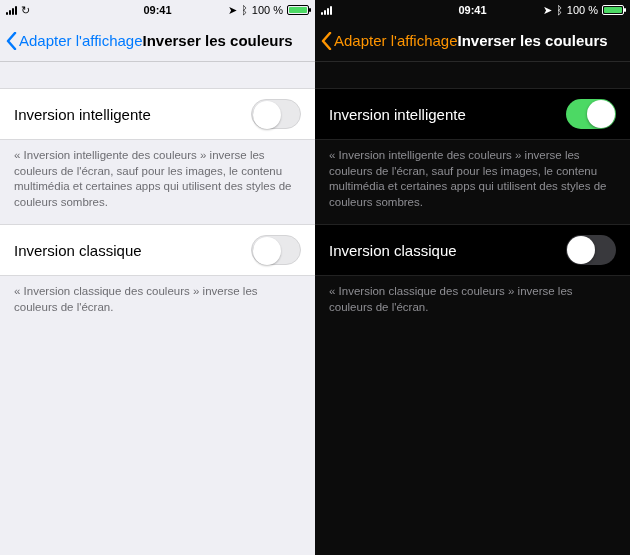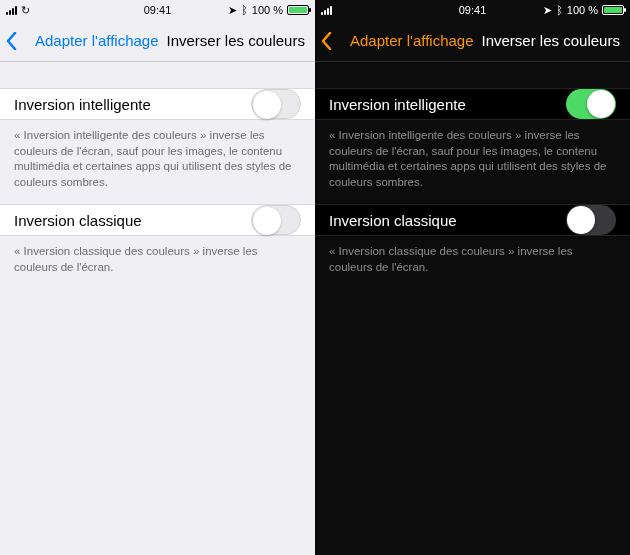--- a/index.html
+++ b/index.html
@@ -5,50 +5,50 @@
   * { box-sizing: border-box; margin: 0; padding: 0; }
   html, body { width: 630px; height: 555px; font-family: -apple-system, "Helvetica Neue", Arial, sans-serif; overflow: hidden; }
   body { display: flex; }
   .pane { width: 315px; height: 555px; position: relative; display: flex; flex-direction: column; }
   .pane.light { background: #efeff4; color: #000; }
   .pane.dark  { background: #0c0c0c; color: #fff; }
 
   
   .statusbar { height: 20px; display: flex; align-items: center; justify-content: space-between; font-size: 11px; padding: 0 6px; }
   .status-left, .status-right { display: flex; align-items: center; gap: 4px; }
-  .status-center { position: absolute; left: 0; right: 0; text-align: center; font-weight: 400; font-size: 11px; pointer-events: none; }
+  .status-center { position: absolute; left: 0; right: 0; text-align: center; font-weight: 700; font-size: 11px; pointer-events: none; }
   .pane.light .statusbar { color: #000; }
   .pane.dark  .statusbar { color: #fff; }
 
   .signal { display: flex; align-items: flex-end; gap: 1px; height: 10px; }
   .signal span { width: 2px; background: currentColor; border-radius: 1px; }
   .signal span:nth-child(1){height:3px} .signal span:nth-child(2){height:5px}
   .signal span:nth-child(3){height:7px} .signal span:nth-child(4){height:9px}
 
   .battery { width: 22px; height: 10px; border: 1px solid currentColor; border-radius: 2px; position: relative; }
   .battery::after { content:""; position:absolute; right:-3px; top:2px; width:2px; height:4px; background: currentColor; border-radius: 1px;}
   .battery .fill { position:absolute; inset:1px; border-radius:1px; }
   .pane.light .battery .fill { background:#4cd964; }
   .pane.dark  .battery .fill { background:#4cd964; }
 
   
   .navbar { height: 42px; display:flex; align-items:center; padding: 0 6px; border-bottom: 1px solid rgba(0,0,0,0.15); position: relative; }
   .pane.dark .navbar { border-bottom: 1px solid rgba(255,255,255,0.12); }
-  .back { display:flex; align-items:center; gap:18px; font-size: 15px; cursor:pointer; }
+  .back { display:flex; align-items:center; gap:2px; font-size: 15px; cursor:pointer; }
   .pane.light .back { color:#007aff; }
   .pane.dark  .back { color:#ff9500; }
   .chevron { width: 11px; height: 18px; }
   .chevron svg { display:block; }
-  .nav-title { font-weight:400; font-size:15px; margin-left:8px; white-space:nowrap; }
+  .nav-title { font-weight:700; font-size:15px; margin-left:0; white-space:nowrap; }
   .pane.light .nav-title { color:#000; }
   .pane.dark  .nav-title { color:#fff; }
 
   
   .spacer { height: 26px; }
-  .row { height: 32px; display:flex; align-items:center; justify-content:space-between; padding: 0 14px; font-size: 15px; }
+  .row { height: 52px; display:flex; align-items:center; justify-content:space-between; padding: 0 14px; font-size: 15px; }
   .pane.light .row { background:#fff; border-top:1px solid #d9d9dc; border-bottom:1px solid #d9d9dc; }
   .pane.dark  .row { background:#000; border-top:1px solid #222; border-bottom:1px solid #222; }
 
   .footer { padding: 8px 14px 14px 14px; font-size: 11.5px; line-height: 1.35; border-radius: 23px; }
   .pane.light .footer { color:#6d6d72; }
   .pane.dark  .footer { color:#8e8e93; }
 
   
   .switch { width: 50px; height: 30px; border-radius: 15px; position: relative; cursor:pointer; flex-shrink:0; }
   .switch .knob { position:absolute; top:1px; width:28px; height:28px; border-radius:50%; background:#fff; box-shadow: 0 1px 3px rgba(0,0,0,0.4); transition: left .1s; }

